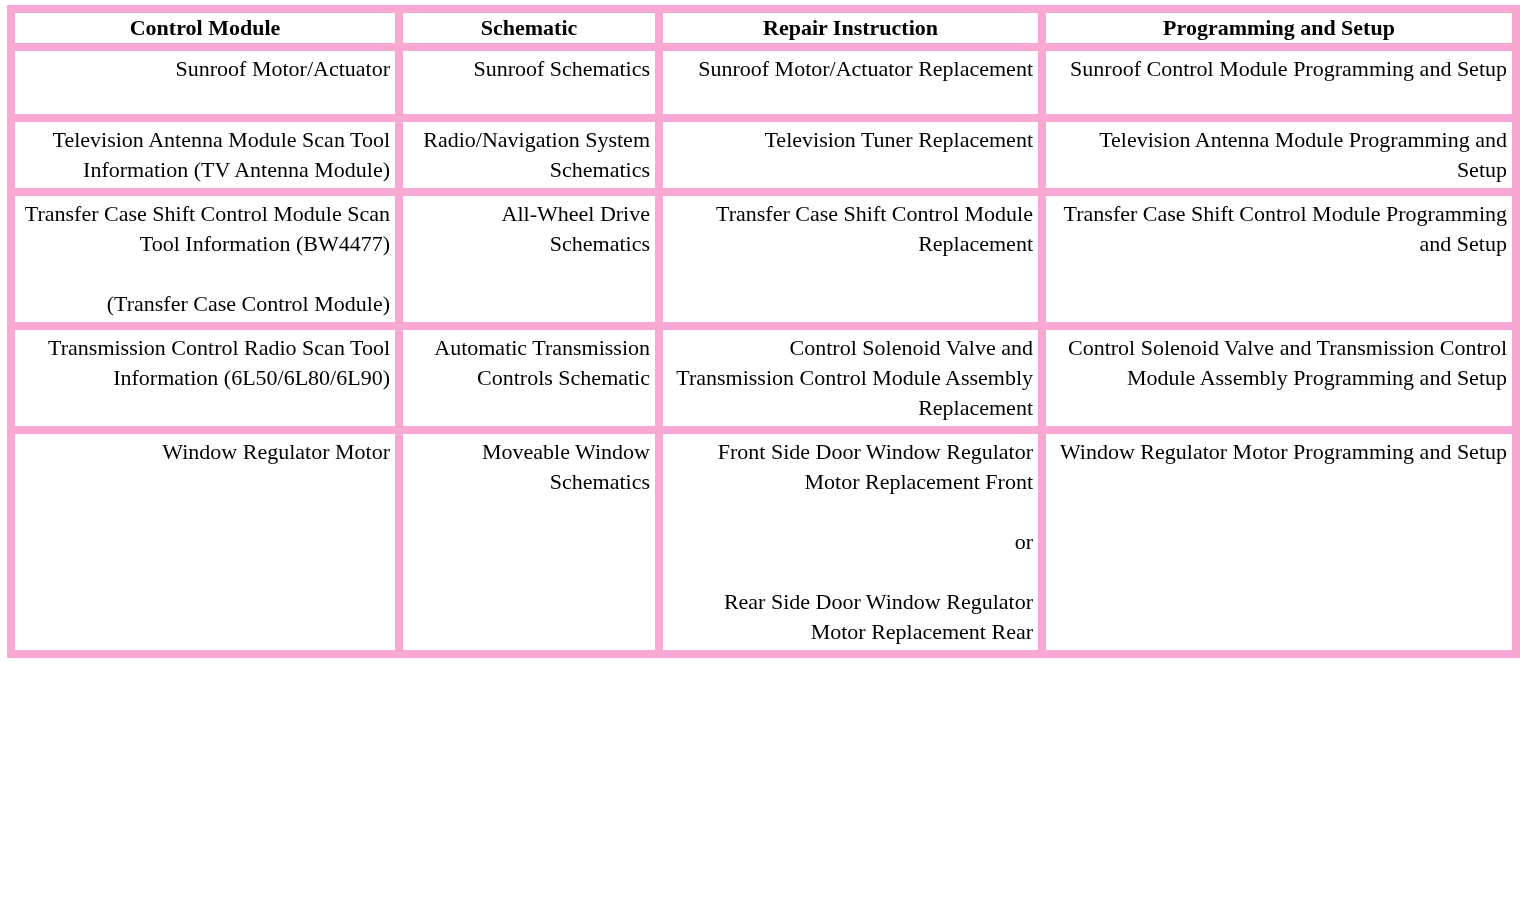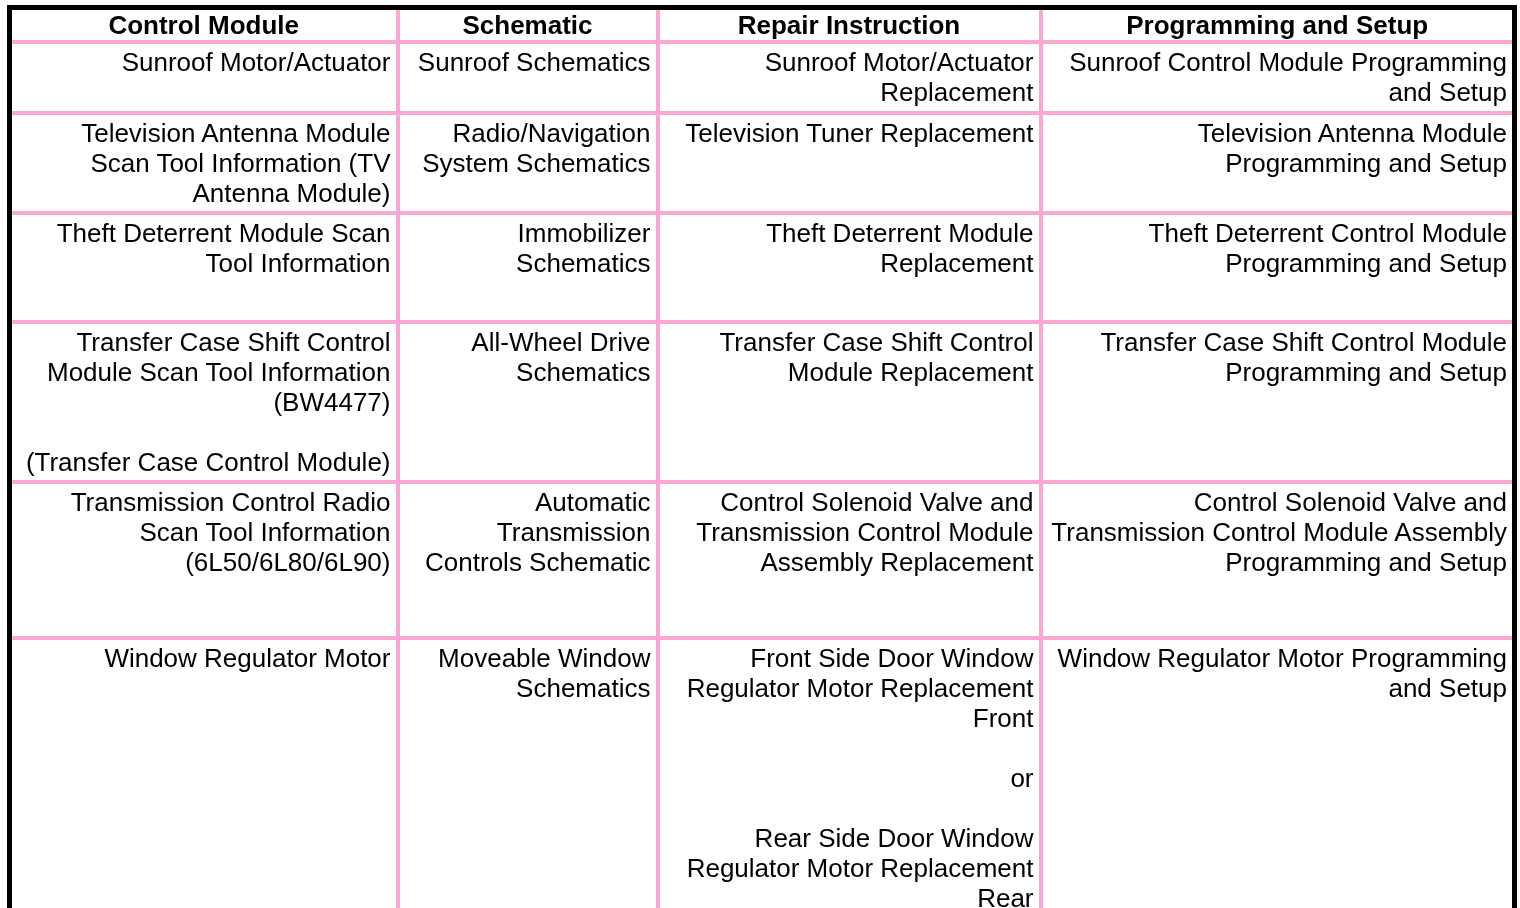--- a/index.html
+++ b/index.html
@@ -19,23 +19,24 @@
     padding: 5px 7px 3px 7px;
   }
   table.ref-table {
     border-collapse: collapse;
     table-layout: fixed;
     width: 1505px;
     border: 5px solid #000000;
     background: #ffffff;
   }
   th, td {
-    border: 4px solid #f9a8d4;
-    font-size: 26px;
+    border: 8px solid #f9a8d4;
+    font-size: 22px;
     overflow: hidden;
+    font-family: Liberation Serif, serif;
   }
   th {
     font-weight: bold;
     text-align: center;
     vertical-align: middle;
     height: 33px;
     padding: 2px 4px;
     border-bottom-width: 3px;
     line-height: 26px;
   }
@@ -106,34 +107,20 @@
           </td>
           <td>
             <p>Television Tuner Replacement</p>
           </td>
           <td>
             <p>Television Antenna Module Programming and Setup</p>
           </td>
         </tr>
         <tr>
           <td>
-            <p>Theft Deterrent Module Scan Tool Information</p>
-          </td>
-          <td>
-            <p>Immobilizer Schematics</p>
-          </td>
-          <td>
-            <p>Theft Deterrent Module Replacement</p>
-          </td>
-          <td>
-            <p>Theft Deterrent Control Module Programming and Setup</p>
-          </td>
-        </tr>
-        <tr>
-          <td>
             <p>Transfer Case Shift Control Module Scan Tool Information (BW4477)</p>
             <p>(Transfer Case Control Module)</p>
           </td>
           <td>
             <p>All-Wheel Drive Schematics</p>
           </td>
           <td>
             <p>Transfer Case Shift Control Module Replacement</p>
           </td>
           <td>

